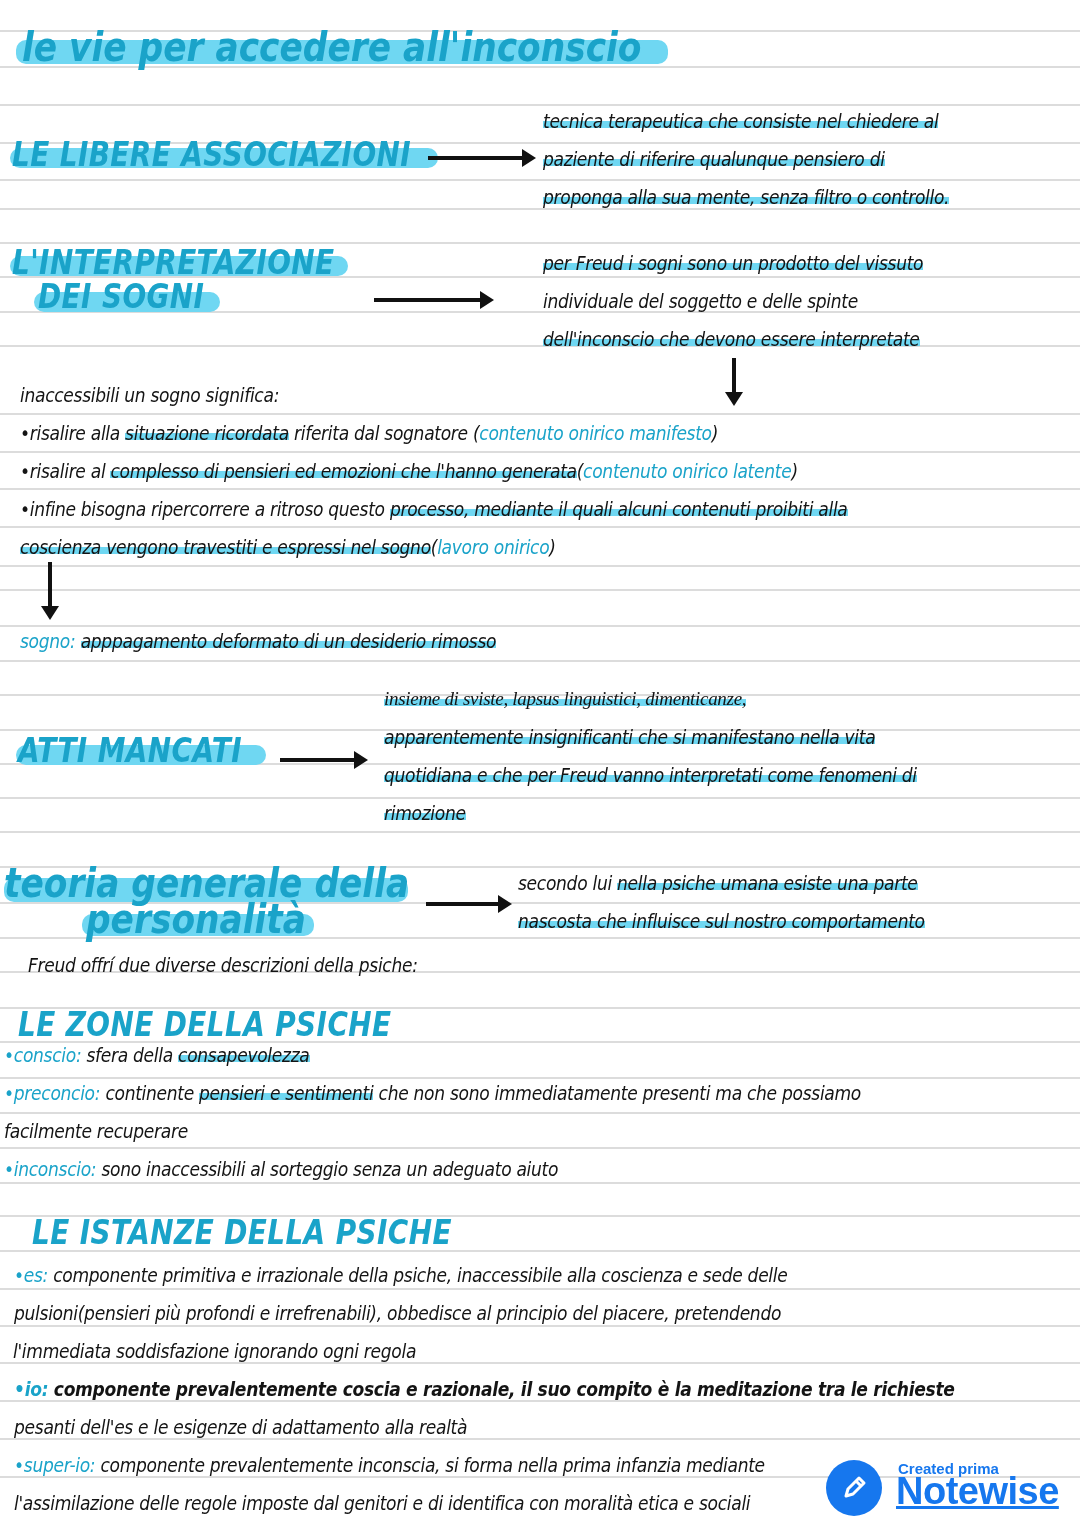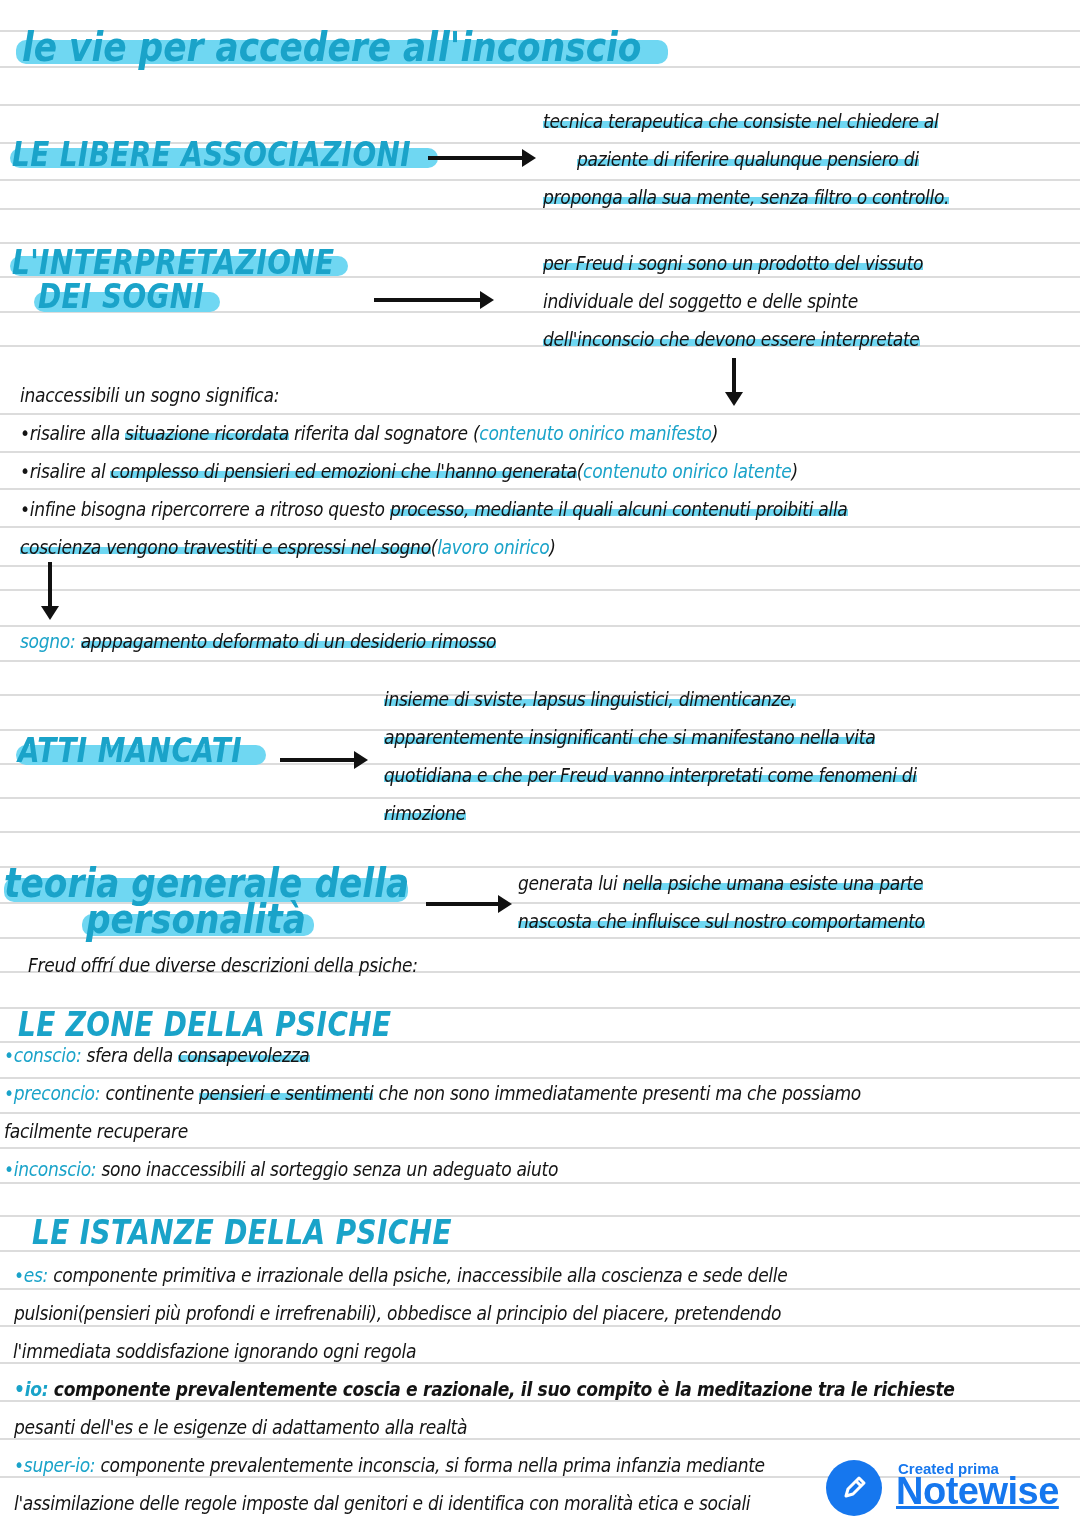--- a/index.html
+++ b/index.html
@@ -78,21 +78,21 @@
   <div class="rule" style="top:1476px"></div>
 </div>
 
 <div class="hl-band" style="left:16px;top:40px;width:652px;height:24px;"></div>
 <div class="abs title" style="left:22px;top:22px;">le vie per accedere all'inconscio</div>
 
 <div class="hl-band" style="left:10px;top:148px;width:428px;height:20px;"></div>
 <div class="abs head-cap" style="left:12px;top:134px;font-size:34px;line-height:40px;">LE LIBERE ASSOCIAZIONI</div>
 <div class="arrow-h" style="left:428px;top:156px;width:104px;"></div>
 <div class="abs txt" style="left:543px;top:102px;"><span class="hl">tecnica terapeutica che consiste nel chiedere al</span></div>
-<div class="abs txt" style="left:543px;top:140px;margin-left:34px;"><span class="hl">paziente di riferire qualunque pensiero di</span></div>
+<div class="abs txt" style="left:543px;top:140px;"><span class="hl">paziente di riferire qualunque pensiero di</span></div>
 <div class="abs txt" style="left:543px;top:178px;"><span class="hl">proponga alla sua mente, senza filtro o controllo.</span></div>
 
 <div class="hl-band" style="left:10px;top:256px;width:338px;height:20px;"></div>
 <div class="hl-band" style="left:34px;top:292px;width:186px;height:20px;"></div>
 <div class="abs head-cap" style="left:12px;top:242px;font-size:34px;line-height:40px;">L'INTERPRETAZIONE</div>
 <div class="abs head-cap" style="left:38px;top:276px;font-size:34px;line-height:40px;">DEI SOGNI</div>
 <div class="arrow-h" style="left:374px;top:298px;width:116px;"></div>
 <div class="abs txt" style="left:543px;top:244px;"><span class="hl">per Freud i sogni sono un prodotto del vissuto</span></div>
 <div class="abs txt" style="left:543px;top:282px;"><span>individuale del soggetto e delle spinte</span></div>
 <div class="abs txt" style="left:543px;top:320px;"><span class="hl">dell'inconscio che devono essere interpretate</span></div>
@@ -102,31 +102,31 @@
 <div class="abs txt" style="left:20px;top:414px;"><span>•risalire alla </span><span class="hl">situazione ricordata</span><span> riferita dal sognatore (</span><span class="blue">contenuto onirico manifesto</span><span>)</span></div>
 <div class="abs txt" style="left:20px;top:452px;"><span>•risalire al </span><span class="hl">complesso di pensieri ed emozioni che l'hanno generata</span><span>(</span><span class="blue">contenuto onirico latente</span><span>)</span></div>
 <div class="abs txt" style="left:20px;top:490px;"><span>•infine bisogna ripercorrere a ritroso questo </span><span class="hl">processo, mediante il quali alcuni contenuti proibiti alla</span></div>
 <div class="abs txt" style="left:20px;top:528px;"><span class="hl">coscienza vengono travestiti e espressi nel sogno</span><span>(</span><span class="blue">lavoro onirico</span><span>)</span></div>
 <div class="arrow-v" style="left:48px;top:562px;height:52px;"></div>
 <div class="abs txt" style="left:20px;top:622px;"><span class="blue">sogno:</span> <span class="hl">apppagamento deformato di un desiderio rimosso</span></div>
 
 <div class="hl-band" style="left:16px;top:745px;width:250px;height:20px;"></div>
 <div class="abs head-cap" style="left:18px;top:730px;font-size:34px;line-height:40px;">ATTI MANCATI</div>
 <div class="arrow-h" style="left:280px;top:758px;width:84px;"></div>
-<div class="abs txt" style="left:384px;top:680px;"><span class="hl">insieme di sviste, lapsus linguistici, dimenticanze,</span></div>
+<div class="abs txt" style="left:384px;top:680px;font-family:Liberation Serif, serif;"><span class="hl">insieme di sviste, lapsus linguistici, dimenticanze,</span></div>
 <div class="abs txt" style="left:384px;top:718px;"><span class="hl">apparentemente insignificanti che si manifestano nella vita</span></div>
 <div class="abs txt" style="left:384px;top:756px;"><span class="hl">quotidiana e che per Freud vanno interpretati come fenomeni di</span></div>
 <div class="abs txt" style="left:384px;top:794px;"><span class="hl">rimozione</span></div>
 
 <div class="hl-band" style="left:4px;top:878px;width:404px;height:24px;"></div>
 <div class="hl-band" style="left:82px;top:914px;width:232px;height:22px;"></div>
 <div class="abs title" style="left:4px;top:858px;">teoria generale della</div>
 <div class="abs title" style="left:86px;top:894px;">personalità</div>
 <div class="arrow-h" style="left:426px;top:902px;width:82px;"></div>
-<div class="abs txt" style="left:518px;top:864px;"><span>generata lui </span><span class="hl">nella psiche umana esiste una parte</span></div>
+<div class="abs txt" style="left:518px;top:864px;"><span>secondo lui </span><span class="hl">nella psiche umana esiste una parte</span></div>
 <div class="abs txt" style="left:518px;top:902px;"><span class="hl">nascosta che influisce sul nostro comportamento</span></div>
 <div class="abs txt" style="left:28px;top:946px;">Freud offrí due diverse descrizioni della psiche:</div>
 
 <div class="abs head-cap" style="left:18px;top:1004px;font-size:34px;line-height:40px;">LE ZONE DELLA PSICHE</div>
 <div class="abs txt" style="left:4px;top:1036px;"><span class="blue">•conscio:</span><span> sfera della </span><span class="hl">consapevolezza</span></div>
 <div class="abs txt" style="left:4px;top:1074px;"><span class="blue">•preconcio:</span><span> continente </span><span class="hl">pensieri e sentimenti</span><span> che non sono immediatamente presenti ma che possiamo</span></div>
 <div class="abs txt" style="left:4px;top:1112px;">facilmente recuperare</div>
 <div class="abs txt" style="left:4px;top:1150px;"><span class="blue">•inconscio:</span><span> sono inaccessibili al sorteggio senza un adeguato aiuto</span></div>
 
 <div class="abs head-cap" style="left:32px;top:1212px;font-size:34px;line-height:40px;">LE ISTANZE DELLA PSICHE</div>

